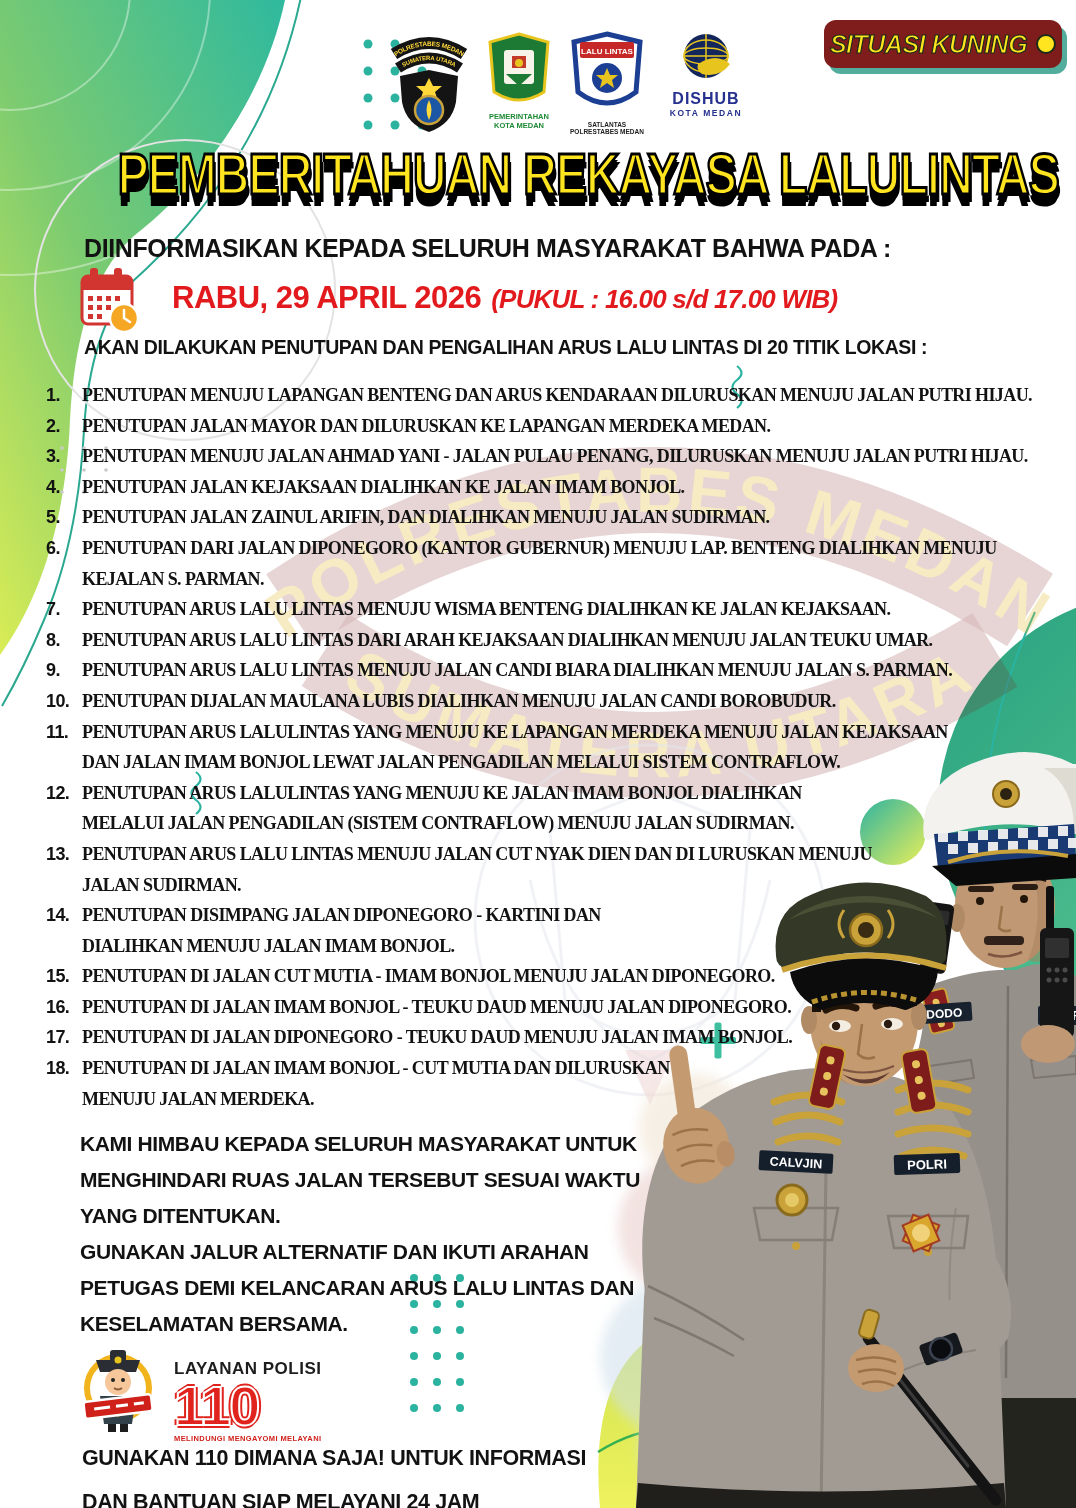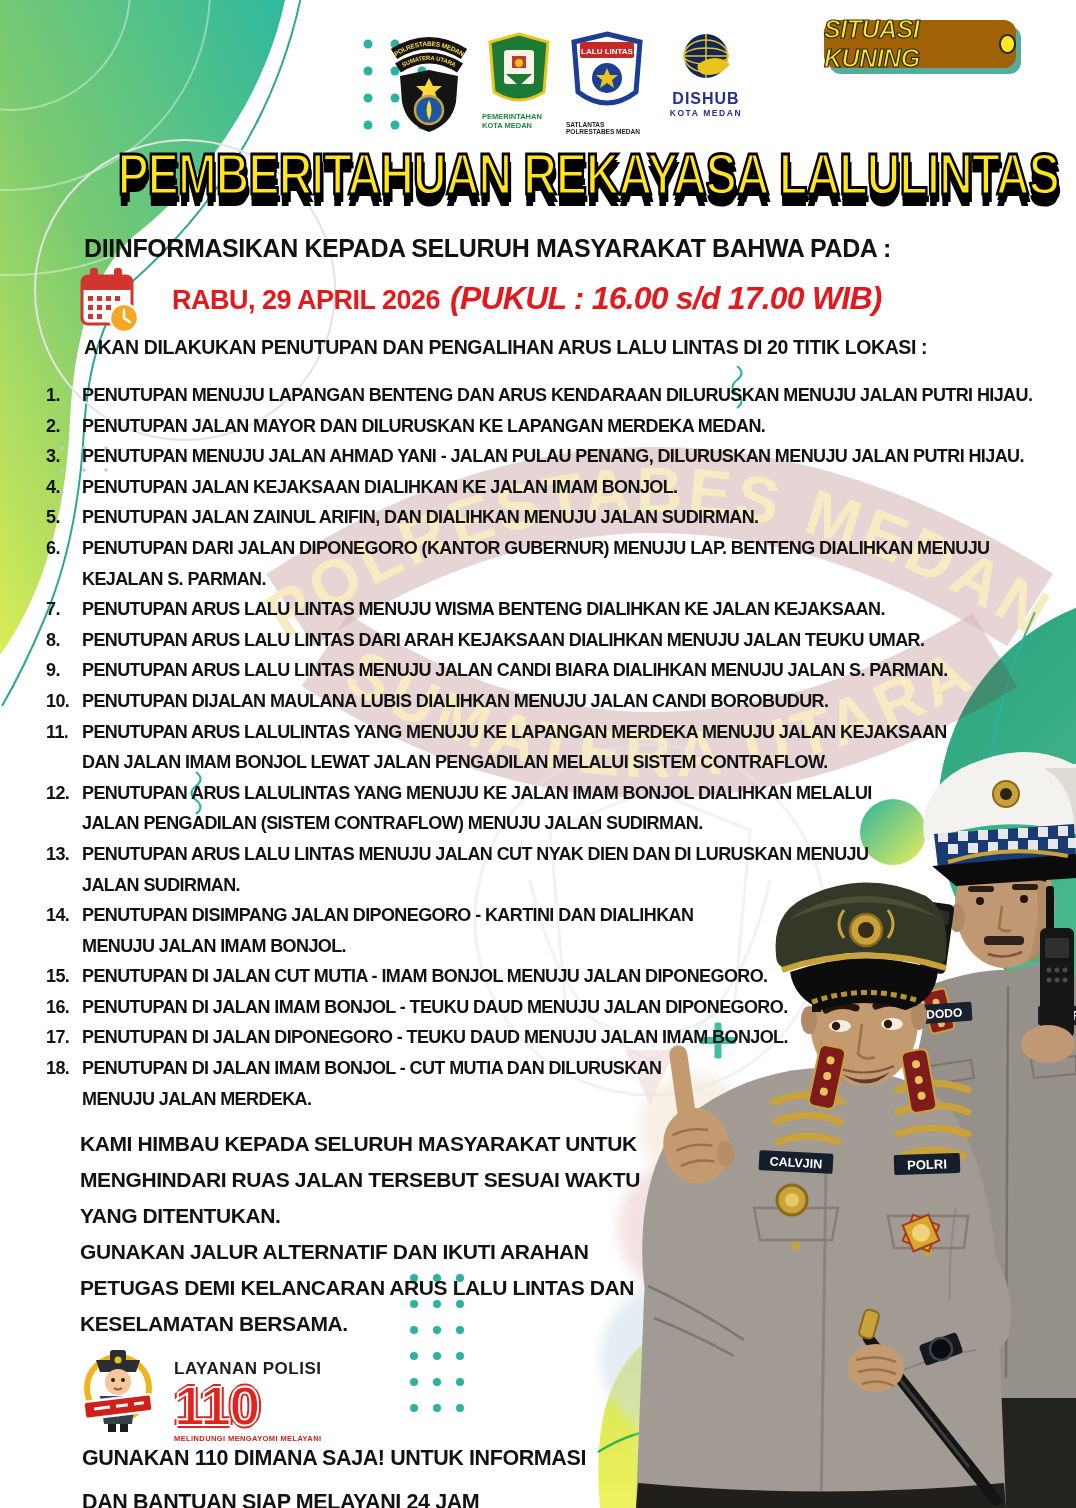--- a/index.html
+++ b/index.html
@@ -1,45 +1,45 @@
 <!DOCTYPE html>
 <html><head>
 <meta charset="utf-8">
 <style>
   html,body{margin:0;padding:0;background:#fff;}
   .page{position:relative;width:1076px;height:1508px;background:#fff;overflow:hidden;
         font-family:"Liberation Sans",sans-serif;color:#121212;}
   .abs{position:absolute;}
   
   .logos{left:386px;top:30px;display:flex;gap:10px;align-items:flex-start;z-index:3;}
-  .logo-cap{text-align:left;font-weight:900;line-height:1.15;margin-top:1px;}
+  .logo-cap{text-align:center;font-weight:900;line-height:1.15;margin-top:1px;}
   .cap-green{color:#1d8a34;font-size:7.5px;}
   .cap-dark{color:#222;font-size:6.5px;}
   .cap-dishub-name{color:#25308f;font-size:16px;letter-spacing:1px;font-weight:900;}
   .cap-dishub-sub{color:#25308f;font-size:8.5px;letter-spacing:1.6px;font-weight:800;}
-  .badge{left:824px;top:20px;width:192px;height:48px;background:#a16207;border-radius:12px;
+  .badge{left:824px;top:20px;width:238px;height:48px;background:#7f1d1d;border-radius:12px;
          box-shadow:5px 6px 0 rgba(26,146,124,.75);display:flex;align-items:center;justify-content:center;
          gap:9px;z-index:3;}
   .badge-label{font-size:25px;font-style:italic;font-weight:900;color:#ffe51f;
                -webkit-text-stroke:1.2px #1c2a1a;letter-spacing:-.5px;}
   .badge-dot{width:16px;height:16px;border-radius:50%;background:#ffe51f;border:2px solid #1c2a1a;}
   .title-wrap{left:0;top:140px;width:858px;text-align:center;z-index:4;}
   .title{display:inline-block;transform:scaleX(.8);transform-origin:center;
          font-size:58px;font-weight:900;letter-spacing:-1px;color:#ffe51f;white-space:nowrap;
          -webkit-text-stroke:3px #000;text-shadow:0 6px 0 #000,0 12px 0 #000,3px 8px 0 #000;}
   
   .intro{left:84px;top:234px;font-size:25px;font-weight:900;letter-spacing:-.4px;z-index:3;}
   .date-row{left:172px;top:280px;display:flex;align-items:baseline;gap:10px;white-space:nowrap;z-index:3;}
-  .date-main{font-size:27px;font-weight:900;color:#e21a1d;letter-spacing:-.5px;}
-  .date-time{font-size:32px;font-weight:800;font-style:italic;color:#e21a1d;letter-spacing:-.8px;}
+  .date-main{font-size:31px;font-weight:900;color:#e21a1d;letter-spacing:-.5px;}
+  .date-time{font-size:26px;font-weight:800;font-style:italic;color:#e21a1d;letter-spacing:-.8px;}
   .subintro{left:84px;top:336px;font-size:19.5px;font-weight:900;letter-spacing:-.4px;z-index:3;}
   #list{left:46px;top:380px;width:1016px;margin:0;padding:0;list-style:none;z-index:3;}
   #list li{display:flex;font-size:18px;line-height:30.6px;font-weight:800;letter-spacing:-.6px;}
   #list .num{width:36px;flex:none;}
-  #list .t{max-width:970px;}
+  #list .t{max-width:970px;font-family:Liberation Serif, serif;}
   #list li:nth-child(6)  .t{max-width:920px;}
   #list li:nth-child(11) .t{max-width:880px;}
   #list li:nth-child(12) .t{max-width:790px;}
   #list li:nth-child(13) .t{max-width:820px;}
   #list li:nth-child(14) .t{max-width:620px;}
   #list li:nth-child(18) .t{max-width:600px;}
   .appeal{left:80px;top:1126px;width:575px;z-index:3;}
   .appeal p{margin:0;font-size:21px;line-height:36px;font-weight:800;letter-spacing:-.4px;}
   
   .svc{left:66px;top:1336px;display:flex;align-items:flex-start;z-index:3;}

